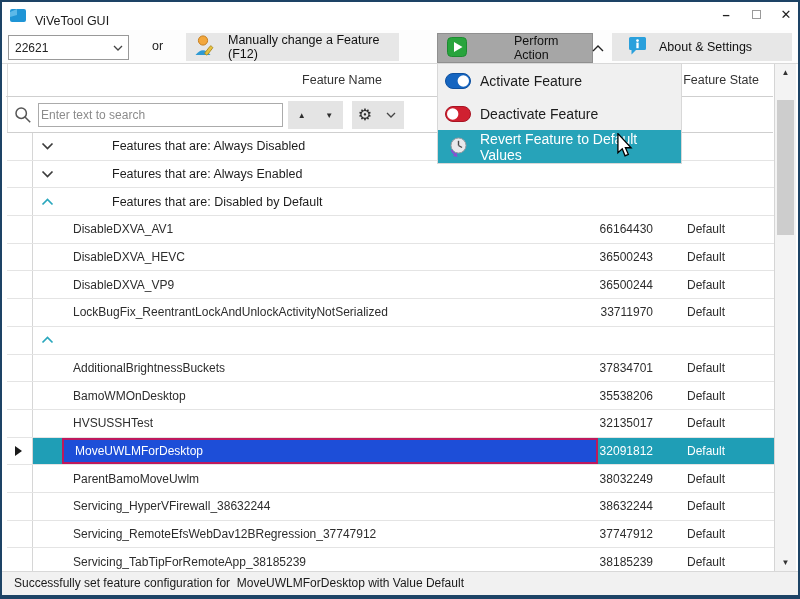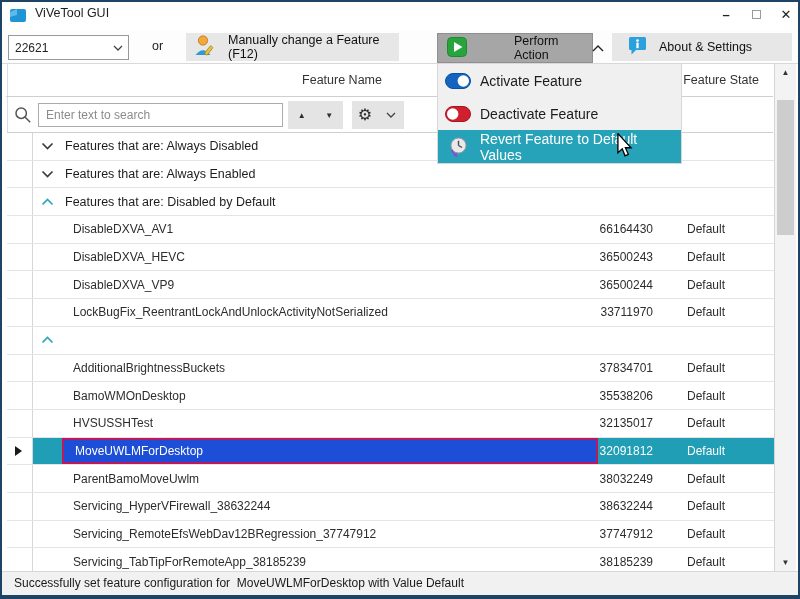--- a/index.html
+++ b/index.html
@@ -4,21 +4,21 @@
 <style>
   * { box-sizing: border-box; margin: 0; padding: 0; }
   html,body { width: 800px; height: 599px; font-family: "Liberation Sans", "DejaVu Sans", sans-serif; }
   .window {
     position: relative; width: 800px; height: 599px; background: #fff;
     border: 2px solid #1d4365; border-bottom-width: 4px; overflow: hidden;
   }
   
   .titlebar { position: absolute; left:0; top:0; right:0; height:28px; background:#fff; }
   .app-icon { position:absolute; left:8px; top:6px; width:17px; height:15px; }
-  .app-title { position:absolute; left:33px; top:4px; font-size:12.5px; color:#1c1c1c; }
+  .app-title { position:absolute; left:33px; top:12px; font-size:12.5px; color:#1c1c1c; }
   .win-btn { position:absolute; top:2px; width:24px; height:22px; text-align:center; line-height:22px; font-size:13px; color:#222; cursor:default; }
   .btn-min { left:712px; font-weight:bold; }
   .btn-max { left:742px; }
   .max-glyph { display:inline-block; width:9px; height:9px; border:1px solid #9a9a9a; margin-top:6px; }
   .btn-close { left:772px; font-size:13px; }
   
   .toolbar { position:absolute; left:0; top:28px; right:0; height:33px; background:#fdfdfd; }
   .combo { position:absolute; left:6px; top:5px; width:121px; height:25px; border:1px solid #999; background:#fff; display:flex; }
   .combo input { flex:1; border:0; outline:none; padding:0 6px; font-size:12px; color:#222; font-family:inherit; min-width:0; }
   .combo .dd { width:21px; display:flex; align-items:center; justify-content:center; }
@@ -32,33 +32,33 @@
   .btn-about { left:610px; width:180px; padding-left:16px; }
   .btn-about .lbl { margin-left:12px;text-align:center; }
   
   .grid { position:absolute; left:0; top:61px; right:0; bottom:24px; background:#fff; border-top:1px solid #d9d9d9; }
   .grid-edge { position:absolute; left:5px; top:0; bottom:0; width:1px; background:#dcdcdc; }
   .hdr { position:absolute; left:4px; top:0; height:33px; right:25px; border-bottom:1px solid #cfcfcf; }
   .hdr-name { position:absolute; left:36px; width:600px; top:0; height:33px; line-height:33px; text-align:center; font-size:12.5px; color:#333; }
   .hdr-state { position:absolute; left:661px; width:107px; top:0; height:33px; line-height:33px; text-align:center; font-size:12.5px; color:#333; border-left:1px solid #dedede; }
   .searchrow { position:absolute; left:5px; top:33px; height:36px; right:25px; border-bottom:1px solid #cfcfcf; }
   .mag { position:absolute; left:7px; top:9px; }
-  .search-input { position:absolute; left:31px; top:6px; width:245px; height:24px; border:1px solid #ababab; font-size:12px; padding:0 7px; color:#222; outline:none; font-family:inherit; }
+  .search-input { position:absolute; left:31px; top:6px; width:245px; height:24px; border:1px solid #ababab; font-size:12px; padding:0 2px; color:#222; outline:none; font-family:inherit; }
   .search-input::placeholder { color:#8b8b8b; }
   .mini-group { position:absolute; top:4px; height:28px; background:#e4e4e4; display:flex; align-items:center; }
   .sortg { left:281px; width:55px; }
   .gearg { left:345px; width:52px; }
   .mini-btn { flex:1; text-align:center; font-size:8px; color:#2d2d2d; cursor:default; }
   .gear-glyph { font-size:16px; color:#2d2d2d; line-height:28px; }
   
   .rows { position:absolute; left:5px; top:69px; bottom:0; width:768px; overflow:hidden; }
   .row { display:flex; height:27.7px; border-bottom:1px solid #e4e4e4; align-items:stretch; background:#fff; }
   .rh-col { width:26px; border-right:1px solid #d6d6d6; position:relative; background:#fff; flex:none; }
   .sel-arrow { position:absolute; left:8px; top:8px; width:0; height:0; border-left:7px solid #1a1a1a; border-top:5px solid transparent; border-bottom:5px solid transparent; }
-  .row.group .gwrap { display:flex; align-items:center; }
+  .row.group .gwrap { display:flex; align-items:center;gap:47px; }
   .chev-box { margin-left:8px; width:15px; display:flex; align-items:center; }
   .glabel { margin-left:9px; font-size:12.5px; color:#1d1d1d; }
   .indent { width:29px; flex:none; }
   .name-cell { width:536px; flex:none; display:flex; align-items:center; padding-left:11px; font-size:12px; color:#2d2d2d; position:relative; }
   .id-cell { width:70px; flex:none; display:flex; align-items:center; justify-content:flex-end; padding-right:15px; font-size:12px; color:#2d2d2d; }
   .state-cell { flex:1; display:flex; align-items:center; padding-left:19px; font-size:12px; color:#2d2d2d; }
   .row.selected .name-cell { background:#1d4ed8; color:#fff; border:2px solid #be185d; }
   .row.selected .indent, .row.selected .id-cell, .row.selected .state-cell { background:#1f9eb6; color:#fff; }
   
   .vscroll { position:absolute; right:2px; top:0; bottom:0; width:22px; background:#f3f3f3; border-left:1px solid #d5d5d5; }

